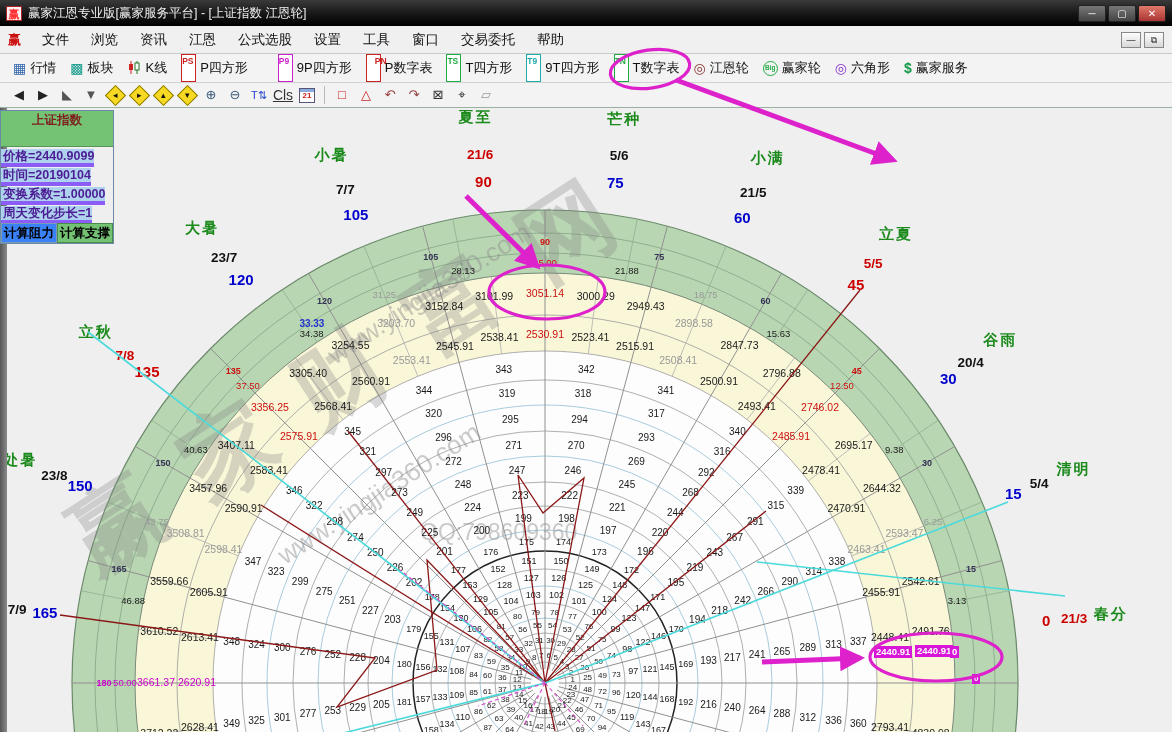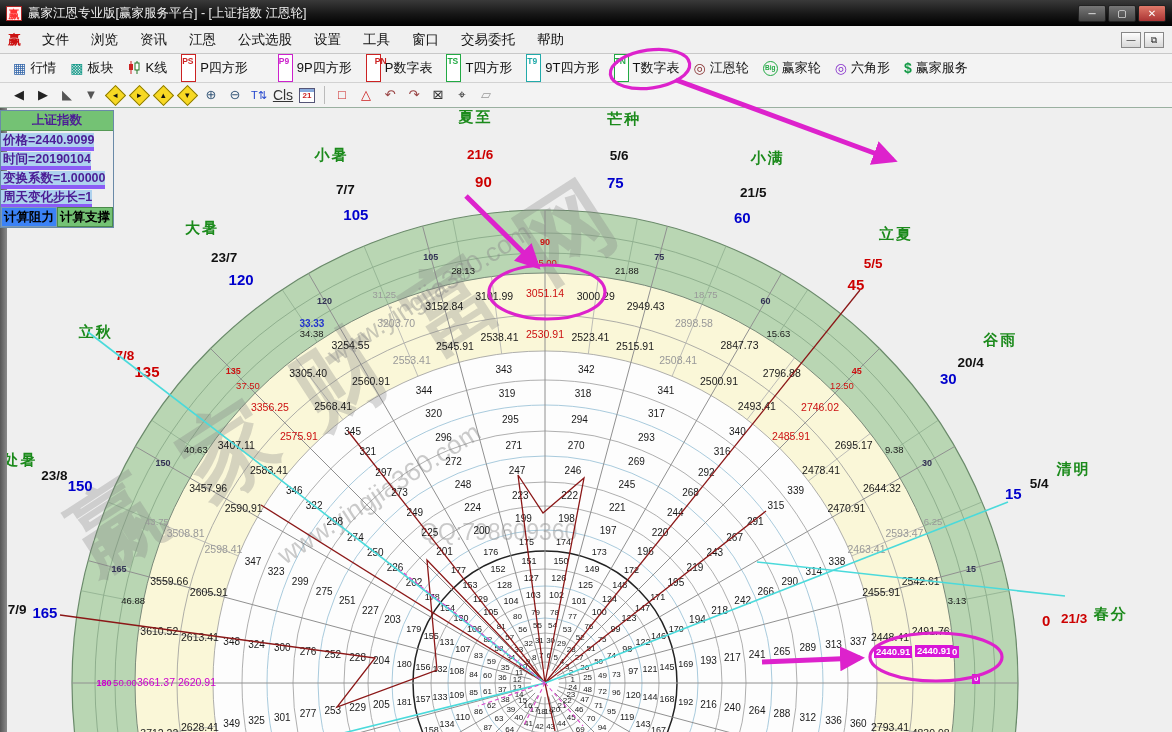--- a/index.html
+++ b/index.html
@@ -42,21 +42,21 @@
   .db-sep{width:1px;height:18px;background:#bbb;margin:0 4px;}
   .db-diamond{position:relative;width:15px;height:15px;background:#f7d823;transform:rotate(45deg);
     border:1px solid #887700;display:flex;align-items:center;justify-content:center;}
   .db-diamond span{transform:rotate(-45deg);font-size:9px;color:#111;line-height:9px;}
   .db-cal{position:relative;width:16px;height:15px;border:1px solid #557;background:#fff;
     font-size:8px;color:#cc2222;font-weight:bold;text-align:center;line-height:13px;}
   .db-cal:before{content:"";position:absolute;left:0;top:0;width:100%;height:3px;background:#88aadd;}
 
   
   #panel{position:absolute;left:0;top:110px;width:114px;z-index:15;font-size:12.5px;border:1px solid #6a8aa8;}
-  #panel .hd{background:#74c274;color:#4c1d95;text-align:center;font-weight:bold;height:20px;line-height:19px;border-bottom:1px solid #559955;}
+  #panel .hd{background:#74c274;color:#7f1d1d;text-align:center;font-weight:bold;height:36px;line-height:19px;border-bottom:1px solid #559955;}
   #panel .row{background:#aed2ee;color:#4c1d95;font-weight:bold;height:20px;line-height:19px;
     padding-left:2px;border-bottom:4px solid #8b5cf6;white-space:nowrap;overflow:hidden;}
   #panel .btns{display:flex;}
   #panel .btn{flex:1;height:20px;line-height:19px;text-align:center;color:#000;font-weight:bold;border:1px solid #7a9ab8;}
   #panel .btn.b1{background:#3b82f6;}
   #panel .btn.b2{background:#74c274;border-color:#4a8a4a;}
 
   
   #chart{position:absolute;left:0;top:108px;width:1172px;height:624px;background:#efefef;z-index:1;}
   #edge-strip{position:absolute;left:0;top:108px;width:7px;height:624px;background:linear-gradient(90deg,#565656,#8a8a8a);z-index:5;}

